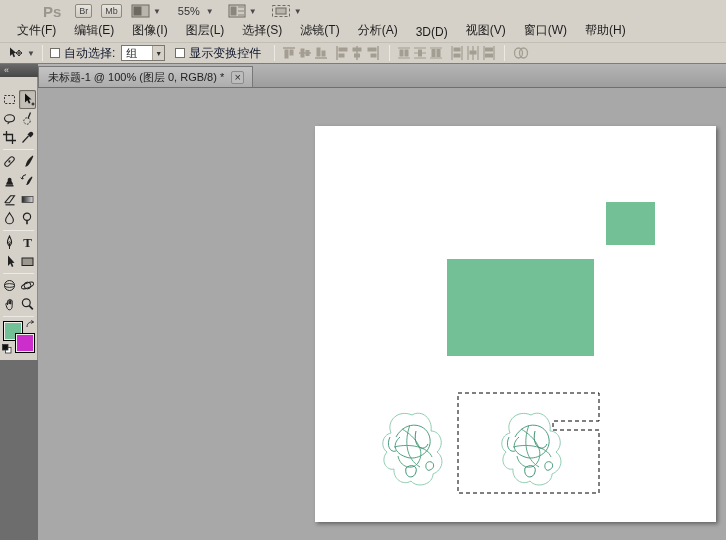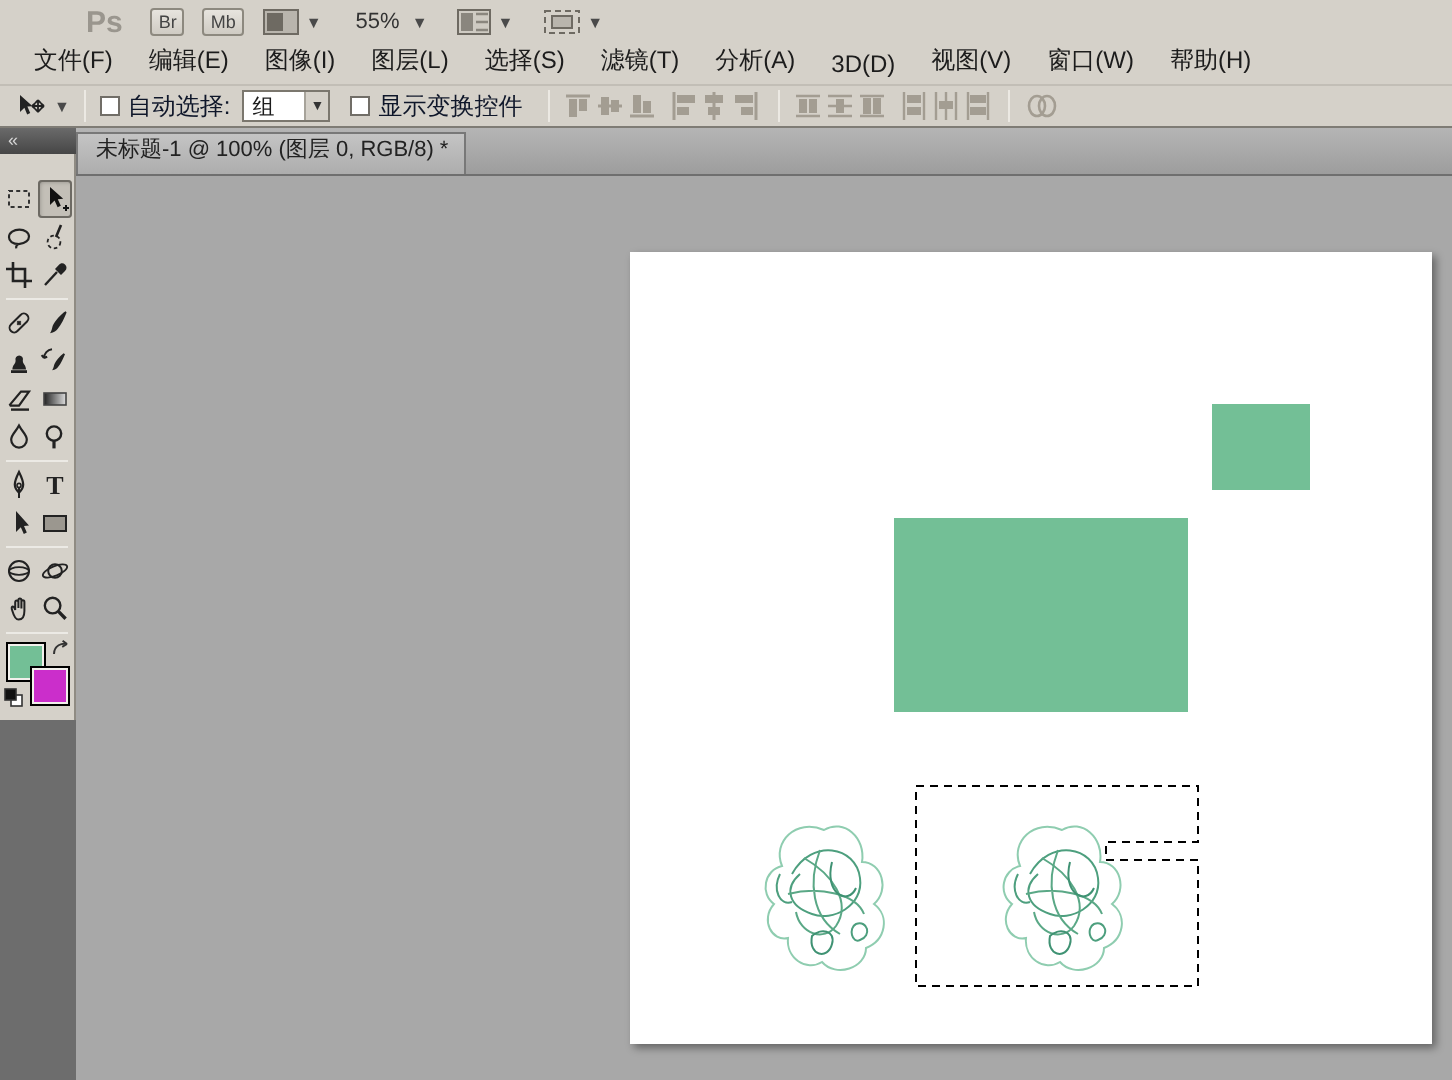--- a/index.html
+++ b/index.html
@@ -41,21 +41,21 @@
   
   .tabrow { height:24px; display:flex; }
   .tools-head { width:38px; flex:none; display:flex; flex-direction:column; }
   .collapse-bar { height:13px; background:linear-gradient(#6a6a6a,#464646); color:#d8d8d8;
     font-size:9px; line-height:12px; padding-left:4px; letter-spacing:-1px; }
   .tools-head .filler { flex:1; background:#d5d1c9; border-right:1px solid #8f8b83; }
   .tabbar { flex:1; background:linear-gradient(#b5b5b5,#9d9d9d); display:flex; align-items:flex-end;
     border-bottom:1px solid #6f6f6f; }
   .doc-tab { height:21px; display:flex; align-items:center; gap:7px;
     background:linear-gradient(#c4c4c4,#adadad); border:1px solid #787878; border-bottom:none;
-    padding:0 8px 0 9px; font-size:11px; color:#222;flex-direction:column; }
+    padding:0 8px 0 9px; font-size:11px; color:#222; }
   .tab-close { font-size:11px; color:#333; width:13px; height:13px; line-height:11px; text-align:center;
     border:1px solid #8b8b8b; background:#bdbdbd; border-radius:2px; }
 
   
   .main { position:absolute; left:0; top:88px; width:726px; height:452px; background:#a8a8a8; }
   .tools-panel { position:absolute; left:0; top:0; width:38px; background:#d5d1c9;
     border-right:1px solid #8f8b83; border-bottom:1px solid #8f8b83; padding-top:2px; }
   .tools-below { position:absolute; left:0; top:272px; width:38px; height:180px; background:#6d6d6d; }
   .tool-row { display:flex; justify-content:center; gap:1px; }
   .tool { width:17px; height:19px; display:flex; align-items:center; justify-content:center; border-radius:2px; }

